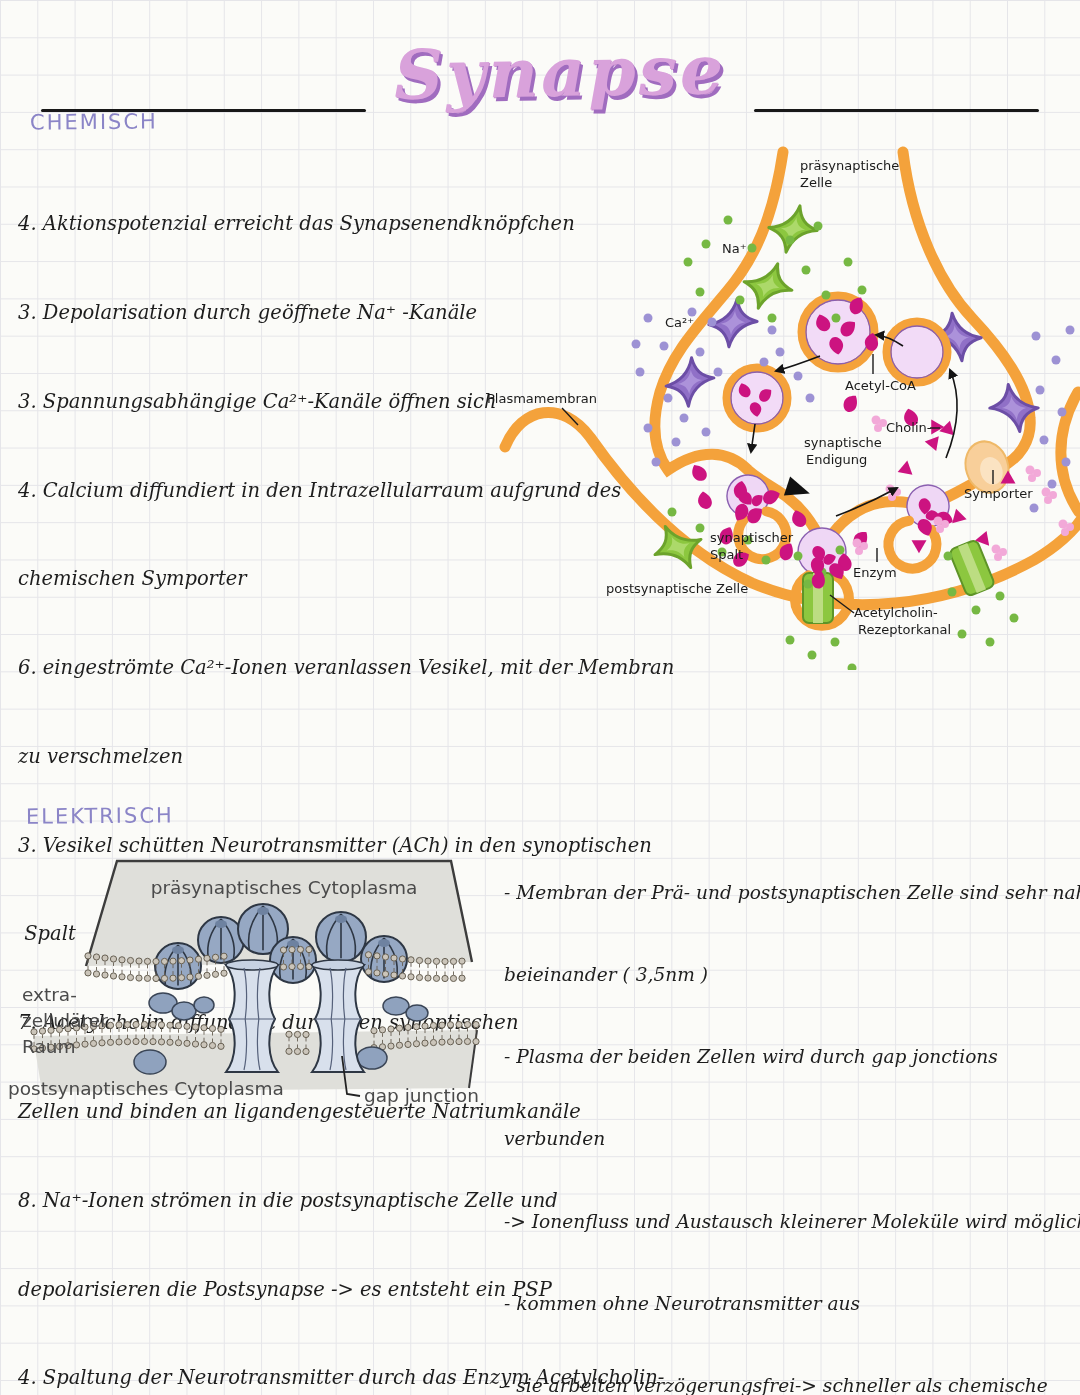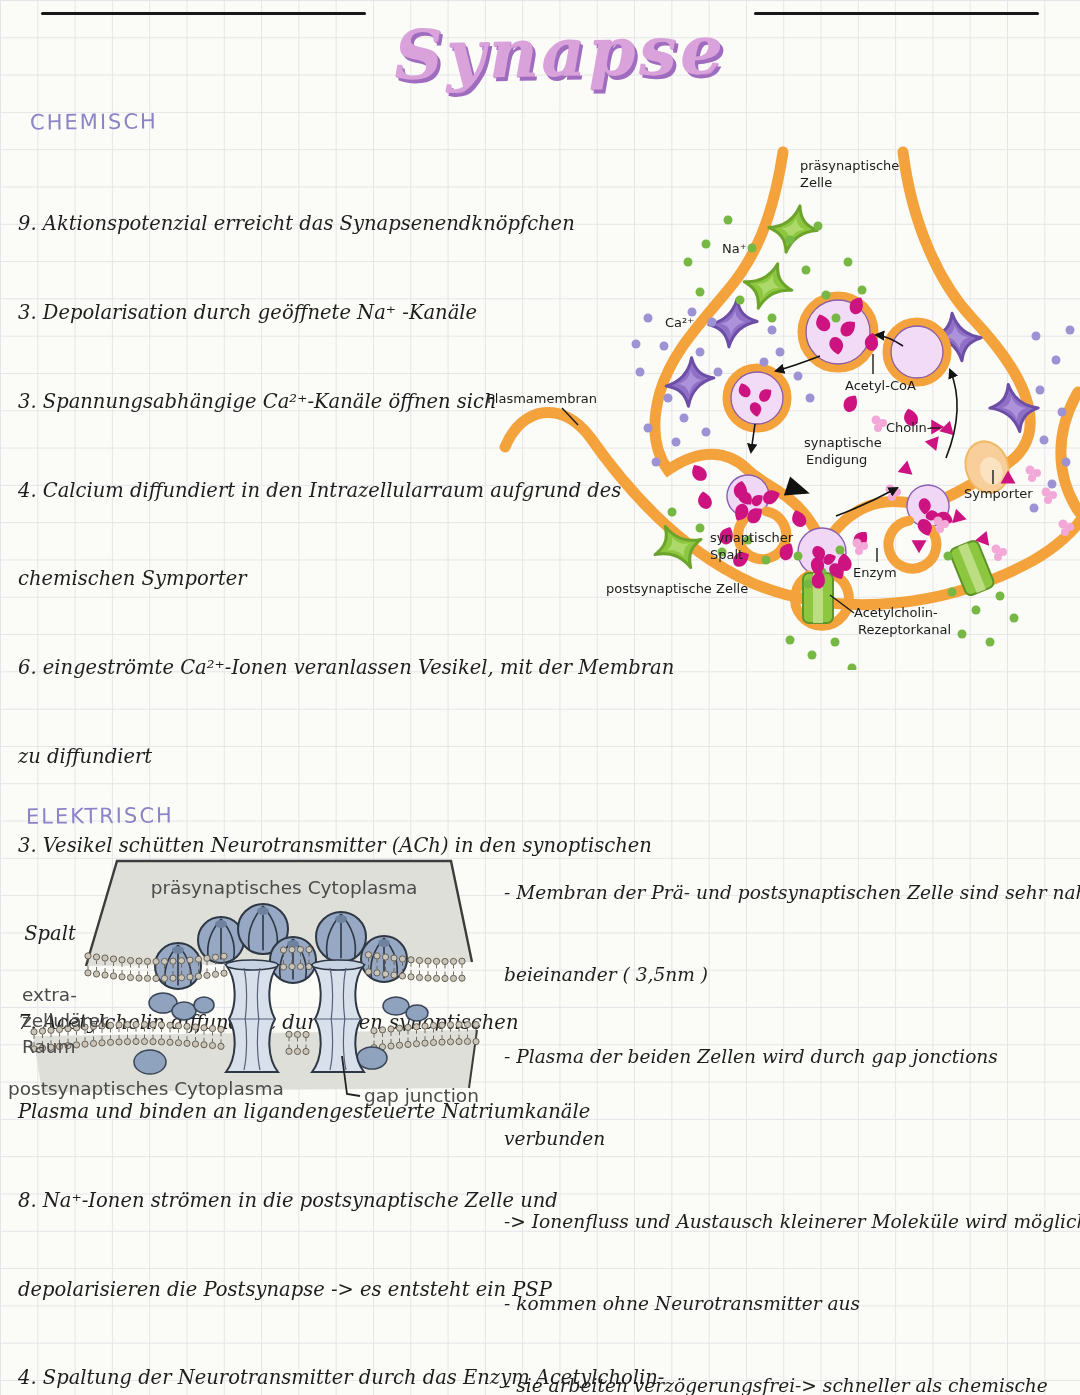--- a/index.html
+++ b/index.html
@@ -6,21 +6,21 @@
   body{
     width:1080px;height:1395px;position:relative;overflow:hidden;
     background-color:#FBFBF8;
     background-image:
       linear-gradient(#E5E5E9 1.2px, transparent 1.2px),
       linear-gradient(90deg,#E5E5E9 1.2px, transparent 1.2px);
     background-size:37.3px 37.3px;
     font-family:"DejaVu Sans",sans-serif;
   }
   .title-row{position:absolute;left:0;top:12px;width:1080px;height:100px;
-    display:flex;align-items:flex-start;justify-content:center;gap:28px;}
+    display:flex;align-items:flex-end;justify-content:center;gap:28px;}
   .rule{height:3px;background:#181818;border-radius:2px;}
   .rule.left{width:325px;}
   .rule.right{width:285px;}
   .script-title{
     font-family:"DejaVu Serif",serif;font-style:italic;font-weight:bold;
     font-size:68px;letter-spacing:3px;color:#D9A2DB;
     text-shadow:3px 4px 0 #A06CBF, 1px 1px 0 #C98FD0;
     transform:rotate(-1deg);
   }
   .hand-heading{
@@ -46,31 +46,31 @@
 <body>
 
 <div class="title-row">
   <div class="rule left"></div>
   <div class="script-title">Synapse</div>
   <div class="rule right"></div>
 </div>
 
 <div id="chemisch-heading" class="hand-heading">CHEMISCH</div>
 <div id="chem-list" class="notes">
-  <div>9. Aktionspotenzial erreicht das Synapsenendknöpfchen</div>
+  <div>4. Aktionspotenzial erreicht das Synapsenendknöpfchen</div>
   <div>3. Depolarisation durch geöffnete Na⁺ -Kanäle</div>
   <div>3. Spannungsabhängige Ca²⁺-Kanäle öffnen sich</div>
   <div>4. Calcium diffundiert in den Intrazellularraum aufgrund des</div>
   <div>chemischen Symporter</div>
   <div>6. eingeströmte Ca²⁺-Ionen veranlassen Vesikel, mit der Membran</div>
-  <div>zu diffundiert</div>
+  <div>zu verschmelzen</div>
   <div>3. Vesikel schütten Neurotransmitter (ACh) in den synoptischen</div>
   <div> Spalt</div>
   <div>7. Acetylcholin diffundiert durch den synoptischen</div>
-  <div>Plasma und binden an ligandengesteuerte Natriumkanäle</div>
+  <div>Zellen und binden an ligandengesteuerte Natriumkanäle</div>
   <div>8. Na⁺-Ionen strömen in die postsynaptische Zelle und</div>
   <div>depolarisieren die Postsynapse -&gt; es entsteht ein PSP</div>
   <div>4. Spaltung der Neurotransmitter durch das Enzym Acetylcholin-</div>
   
   
   
   
 </div>
 
 <svg id="syn-svg" width="610" height="530" viewBox="470 140 610 530">

